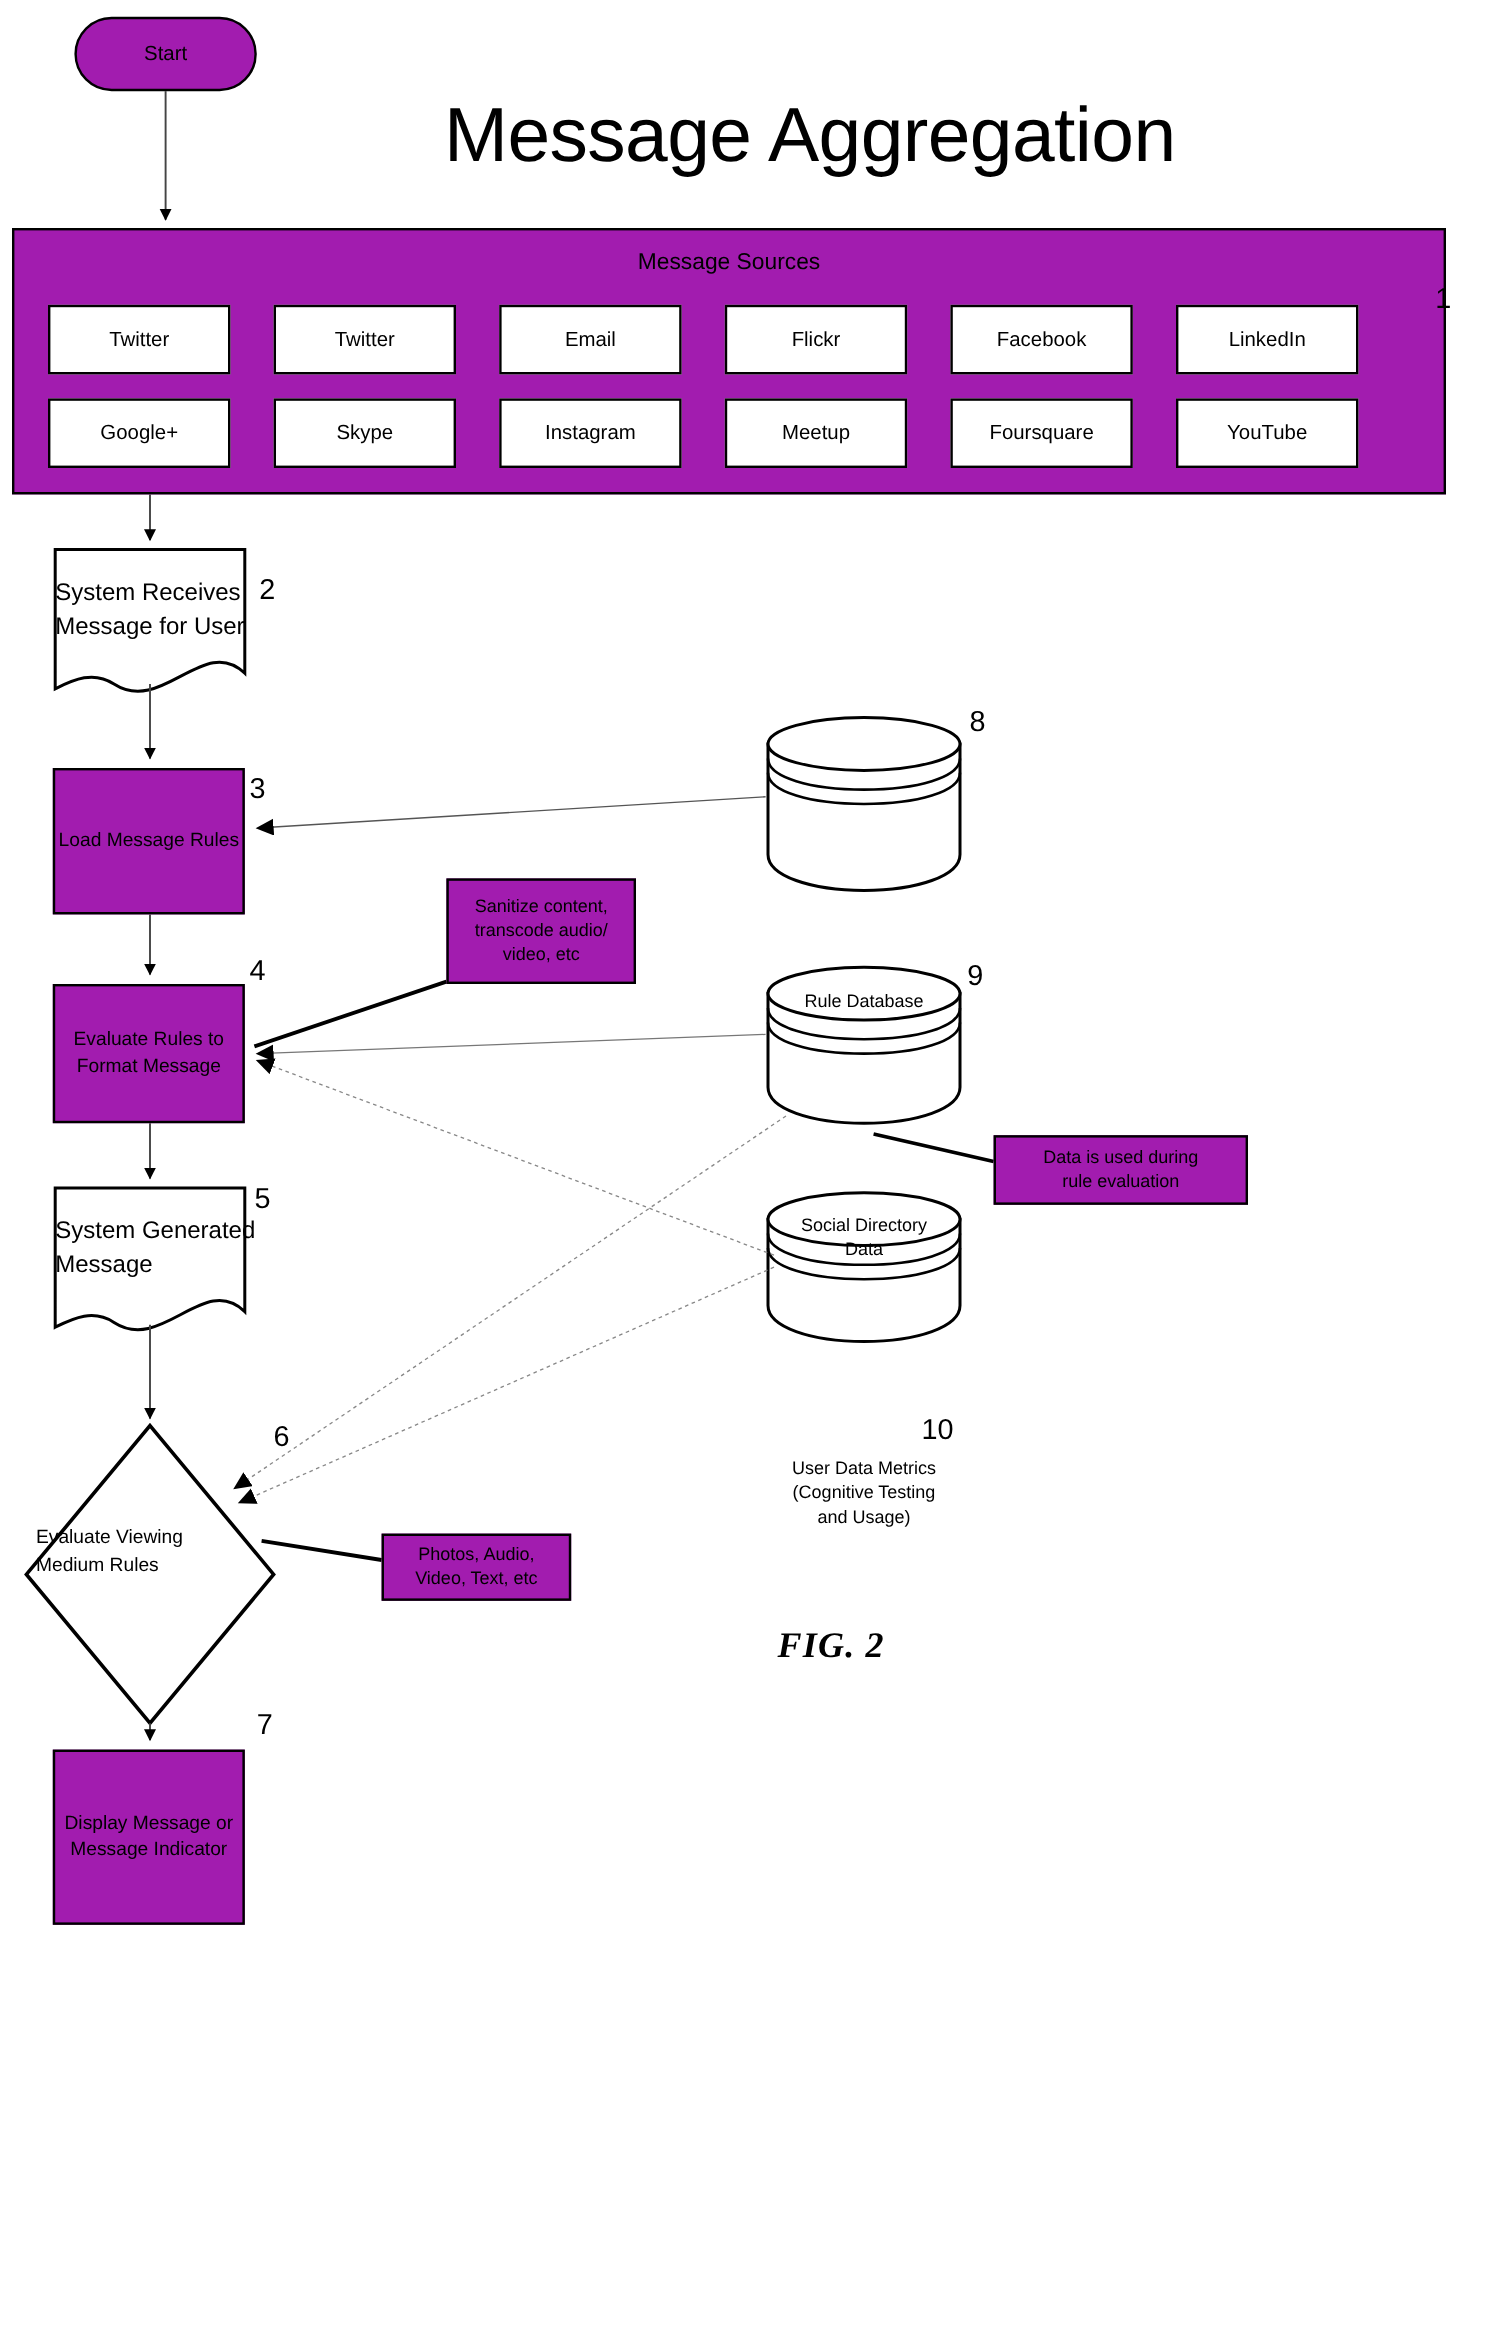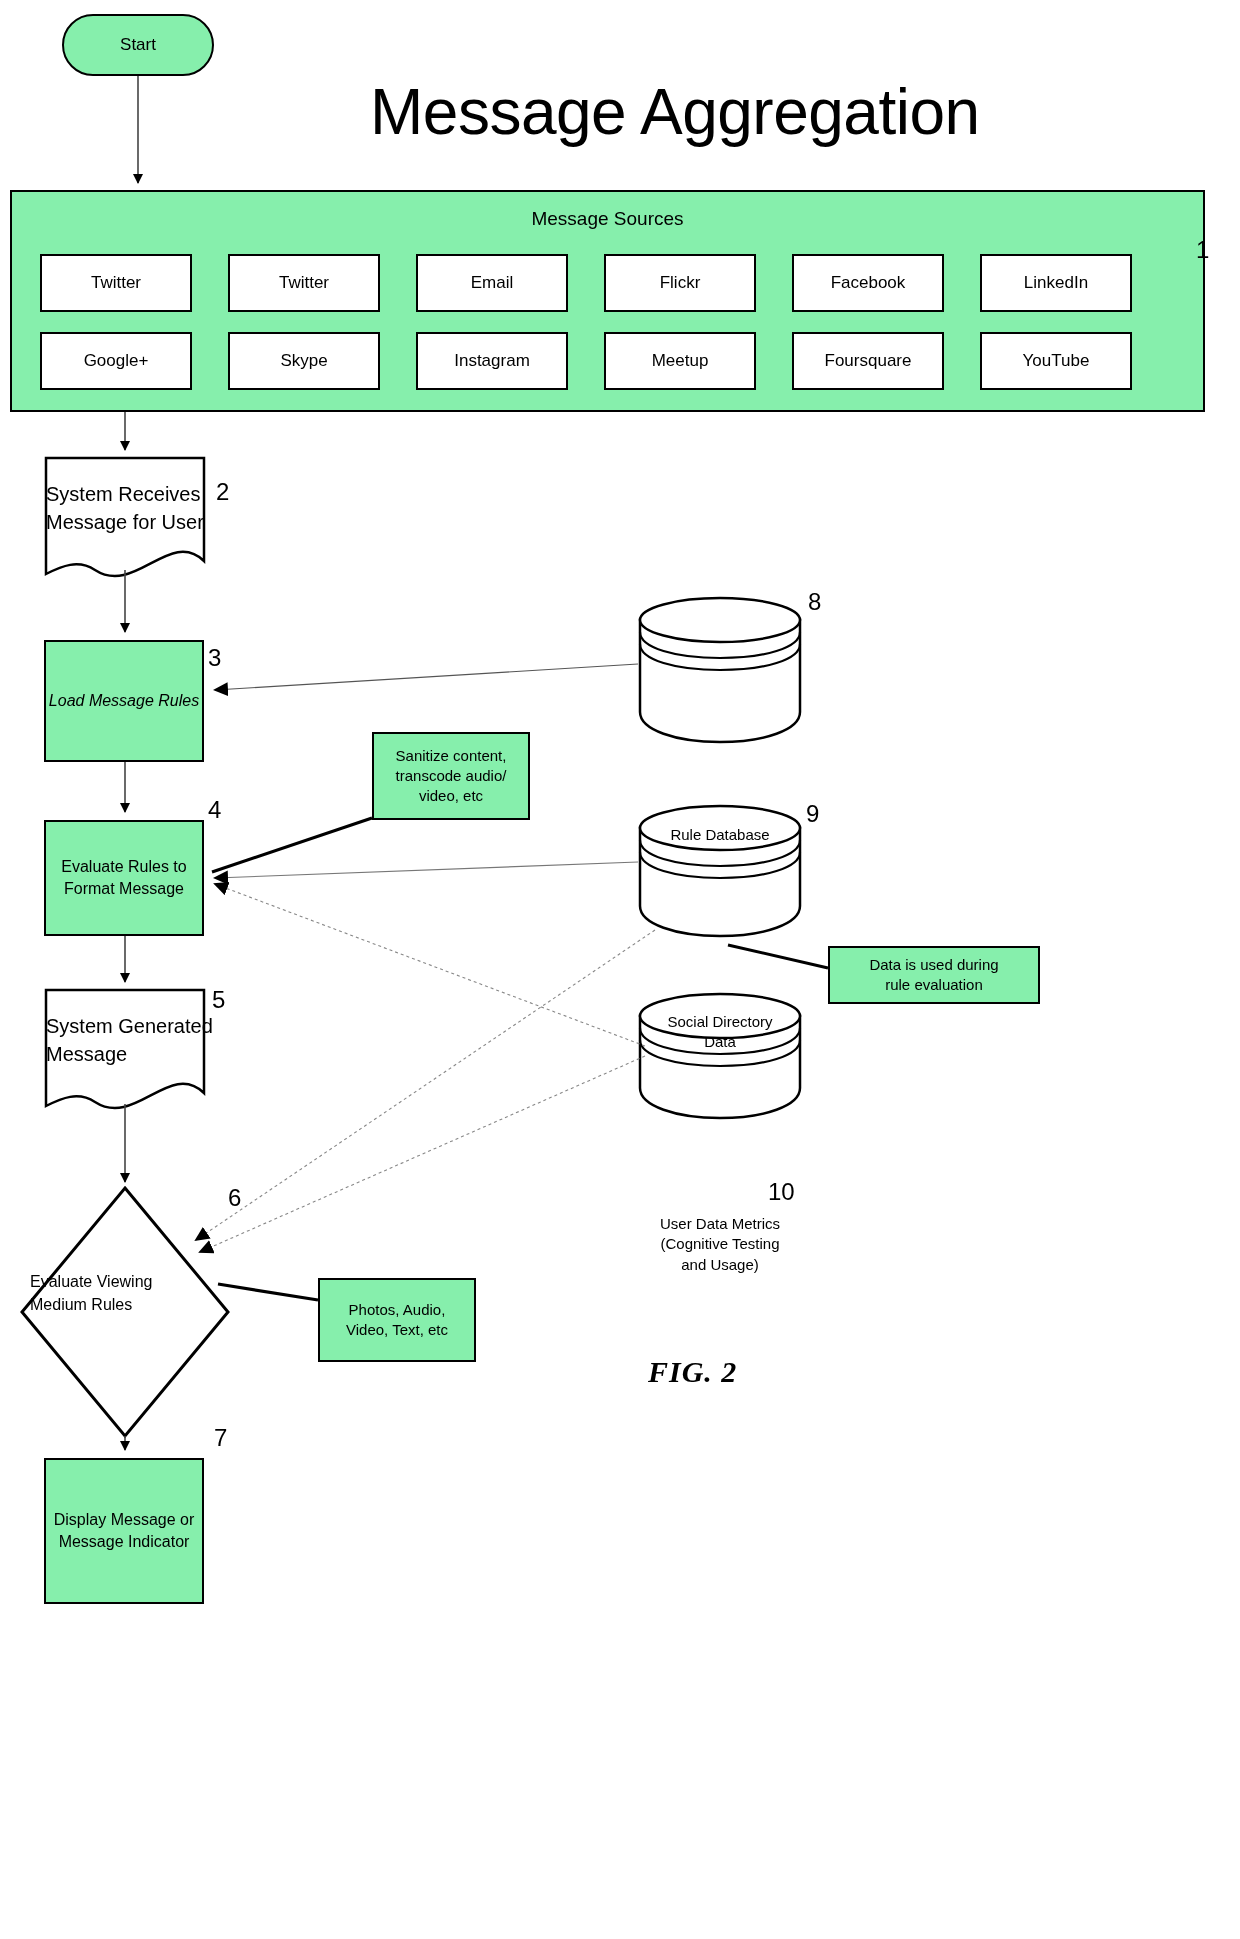--- a/index.html
+++ b/index.html
@@ -25,21 +25,21 @@
     width: 1240px;
     height: 1939px;
   }
   .node {
     position: absolute;
     box-sizing: border-box;
     display: flex;
     align-items: center;
     justify-content: center;
     text-align: center;
-    background: #86efac;
+    background: #a21caf;
     border: 2.5px solid #000000;
     line-height: 1.35;
   }
   .node.thin { border-width: 2px; }
 
   
   #diagram-title {
     position: absolute;
     left: 370px;
     top: 80px;
@@ -115,21 +115,20 @@
     line-height: 1.4;
   }
 
   
   #load-rules-node {
     left: 44px;
     top: 640px;
     width: 160px;
     height: 122px;
     font-size: 16px;
-    font-style: italic;
   }
   #eval-format-node {
     left: 44px;
     top: 820px;
     width: 160px;
     height: 116px;
     font-size: 16px;
   }
   #display-node {
     left: 44px;
@@ -156,21 +155,21 @@
     top: 732px;
     width: 158px;
     height: 88px;
     font-size: 15px;
     padding: 2px 4px;
   }
   #media-note {
     left: 318px;
     top: 1278px;
     width: 158px;
-    height: 84px;
+    height: 56px;
     font-size: 15px;
     padding: 2px 4px;
   }
   #data-note {
     left: 828px;
     top: 946px;
     width: 212px;
     height: 58px;
     font-size: 15px;
     padding: 2px 4px;

